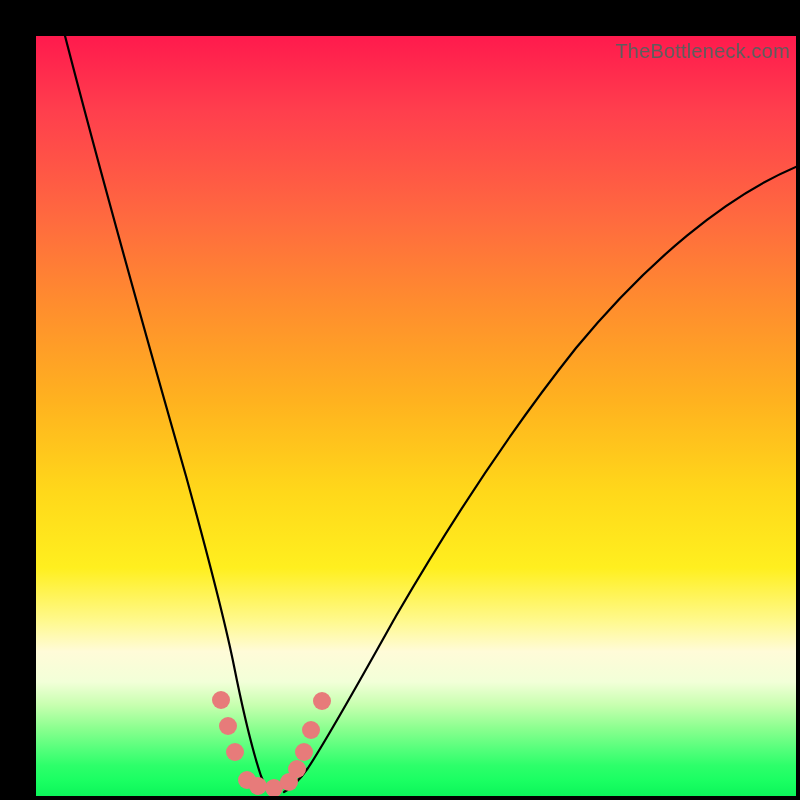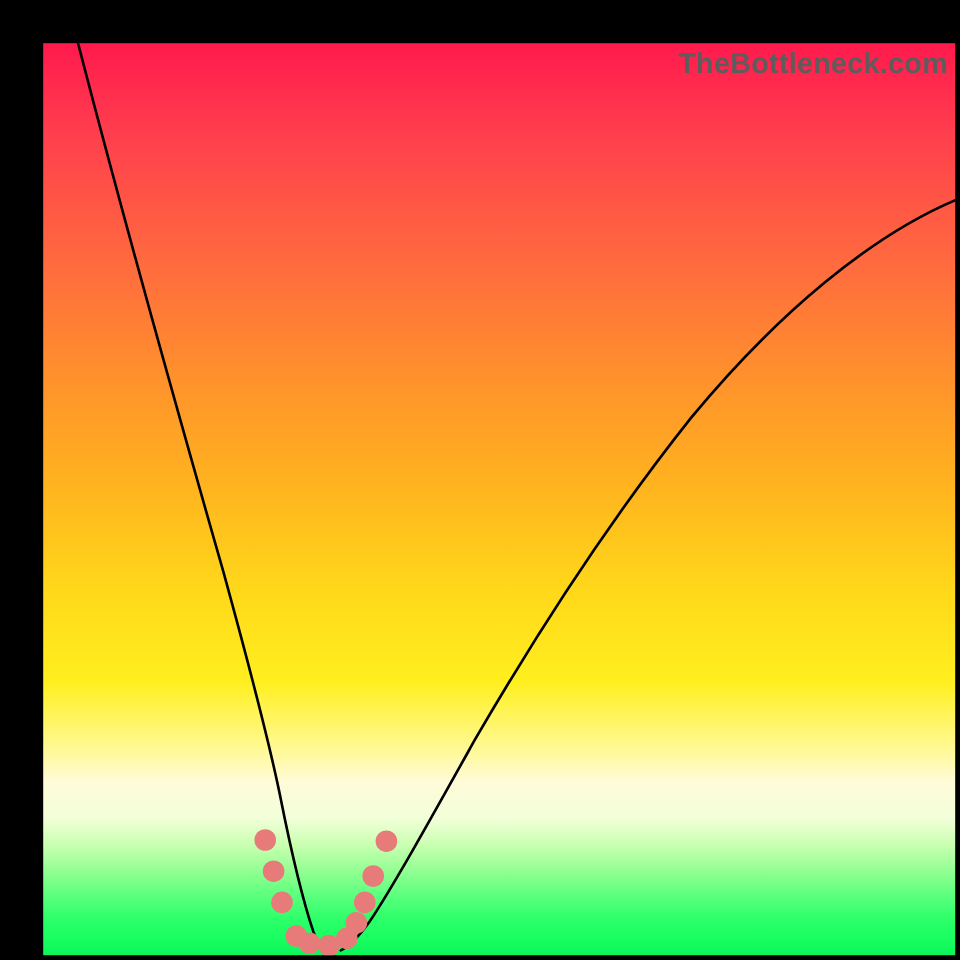--- a/index.html
+++ b/index.html
@@ -43,22 +43,22 @@
       #2dff6a 96%,
       #1aff62 98%,
       #0cf55a 100%
     );
   }
   .watermark {
     position: absolute;
     right: 6px;
     top: 4px;
     color: #5d5d5d;
-    font-size: 24px;
-    font-weight: 700;
+    font-size: 20px;
+    font-weight: 400;
     letter-spacing: 0.2px;
     user-select: none;
   }
   svg.curves {
     position: absolute;
     left: 0;
     top: 0;
     width: 760px;
     height: 760px;
   }

